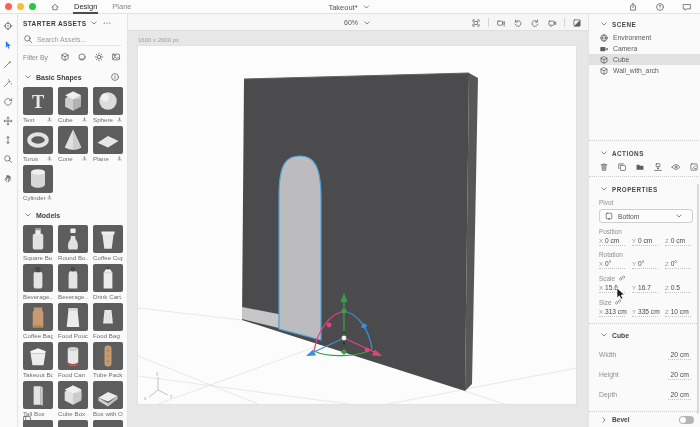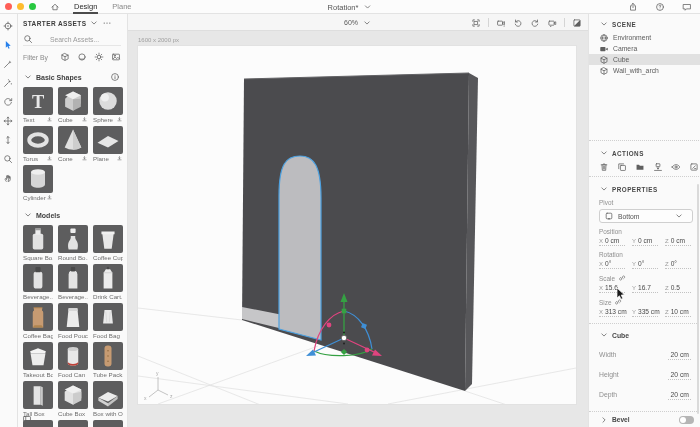--- a/index.html
+++ b/index.html
@@ -22,21 +22,21 @@
   #rail{position:absolute;left:0;top:14px;width:18px;height:413px;background:#fafafa;border-right:1px solid #e3e3e3;}
   .tool{position:absolute;left:3px;width:12px;height:12px;}
   
   #assets{position:absolute;left:18px;top:14px;width:110px;height:413px;background:#fafafa;
           border-right:1px solid #e3e3e3;overflow:hidden;padding:0 0 0 5px;}
   #assets-hdr{display:flex;align-items:center;height:16px;padding-top:2px;}
   #assets-title{font-size:6.5px;font-weight:bold;letter-spacing:.4px;color:#3c3c3c;}
   #assets-hdr .ic{margin-left:3px;}
   #assets-menu{margin-left:auto;margin-right:6px;}
   #search{display:flex;align-items:center;height:13px;margin:3px 6px 0 0;border-bottom:1px solid #e6e6e6;}
-  #search input{border:0;outline:0;background:transparent;font-family:inherit;font-size:6.8px;color:#666;width:80px;margin-left:15px;}
+  #search input{border:0;outline:0;background:transparent;font-family:inherit;font-size:6.8px;color:#666;width:80px;margin-left:2px;}
   #search input::placeholder{color:#9a9a9a;}
   #filter{display:flex;align-items:center;height:14px;margin:4px 6px 0 0;color:#8b8b8b;font-size:6.8px;}
   #filter .ics{margin-left:auto;display:flex;gap:7px;}
   .sec-hdr{display:flex;align-items:center;height:12px;margin-top:7px;color:#3f3f3f;font-size:7px;font-weight:bold;}
   .sec-hdr .chev{margin-right:3px;}
   .sec-hdr .info{margin-left:auto;margin-right:7px;}
   .agrid{display:grid;grid-template-columns:repeat(3,30px);column-gap:5px;row-gap:2px;margin-top:4px;}
   .acell{width:30px;}
   .tile{width:30px;height:28px;background:#5d5d5e;border-radius:2px;overflow:hidden;}
   .alabel{display:flex;align-items:center;height:9px;font-size:6.2px;color:#6d6d6d;white-space:nowrap;overflow:hidden;}
@@ -98,21 +98,21 @@
         <svg width="10" height="10" viewBox="0 0 16 16" fill="none" stroke="#5f5f5f" stroke-width="1.2" stroke-linecap="round" stroke-linejoin="round">
           <path d="M3 8.2 8 3.6l5 4.6"></path>
           <path d="M4.6 7.2v5.2h6.8V7.2"></path>
         </svg>
       </span>
     <span id="tabs" style="display:flex;text-align:center;">
         <span class="tab active">Design</span>
         <span class="tab">Plane</span>
       </span>
     <span id="doctitle">
-      <span>Rotation*</span>
+      <span>Takeout*</span>
       <span class="ic chev">
           <svg width="10" height="10" viewBox="0 0 16 16" fill="none" stroke="#5f5f5f" stroke-width="1.2" stroke-linecap="round" stroke-linejoin="round">
             <path d="M4.5 6.2 8 9.7l3.5-3.5"></path>
           </svg>
         </span>
     </span>
     <span id="hdr-right">
         <span class="ic">
           <svg width="10" height="10" viewBox="0 0 16 16" fill="none" stroke="#5f5f5f" stroke-width="1.2" stroke-linecap="round" stroke-linejoin="round">
             <path d="M5.5 6H4v7h8V6h-1.5"></path>

